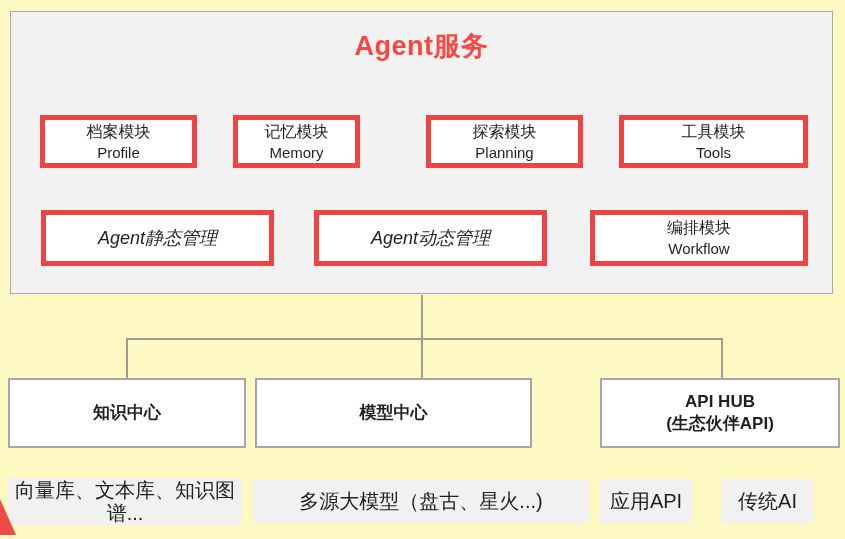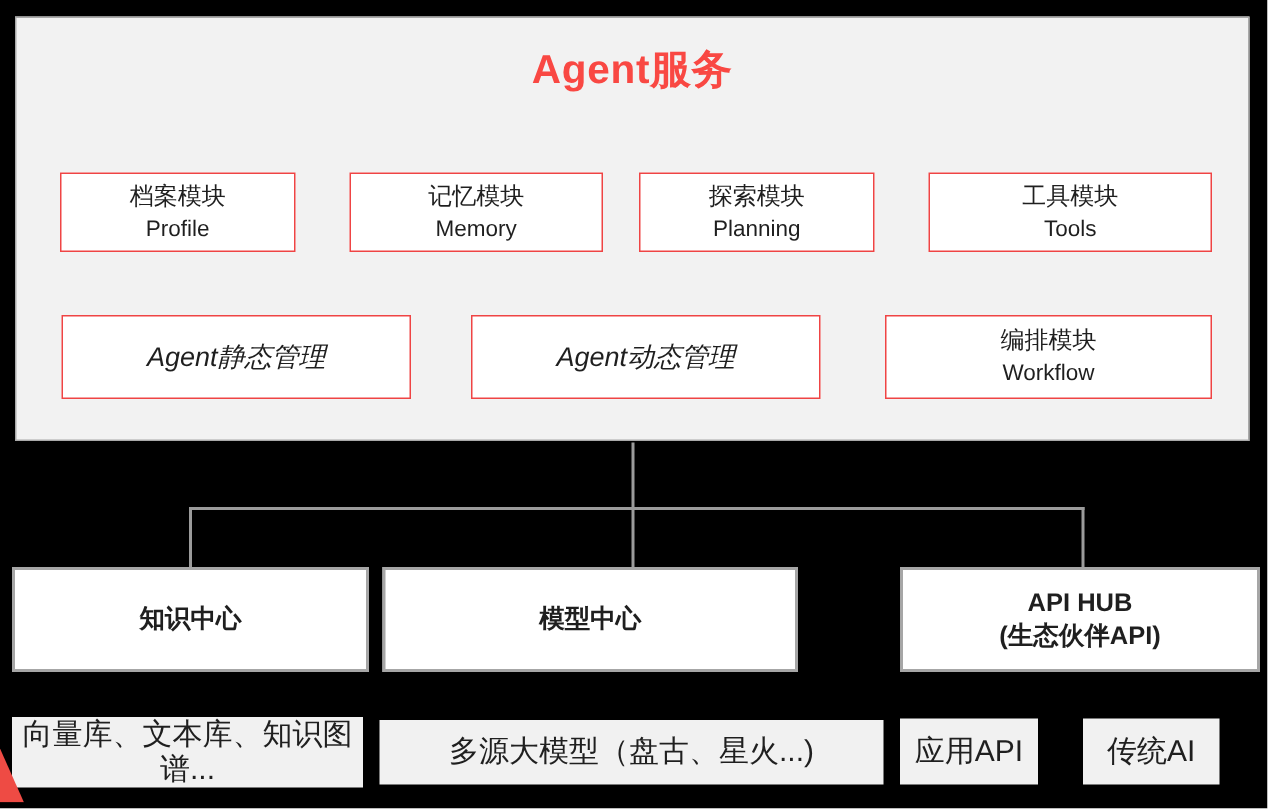--- a/index.html
+++ b/index.html
@@ -1,20 +1,20 @@
 <!DOCTYPE html>
 <html><head>
 <meta charset="utf-8">
 <style>
   html, body { margin: 0; padding: 0; background: #ffffff; }
   #canvas {
     position: relative;
     width: 845px;
     height: 539px;
-    background: #000000;
+    background: #fef9c3;
     font-family: "Liberation Sans", sans-serif;
     color: #1f1f1f;
     overflow: hidden;
   }
   .abs { position: absolute; box-sizing: border-box; }
 
   .outer-panel {
     left: 10px; top: 11px; width: 823px; height: 283px;
     background: #f2f2f2;
     border: 1px solid #a9a9a9;
@@ -23,35 +23,35 @@
     left: 10px; top: 28px; width: 823px;
     text-align: center;
     font-size: 27px;
     font-weight: bold;
     color: #f94843;
     letter-spacing: 0.5px;
   }
 
   .module-box {
     background: #ffffff;
-    border: 1px solid #ef4444;
+    border: 5px solid #ef4444;
     display: flex;
     flex-direction: column;
     align-items: center;
     justify-content: center;
     text-align: center;
     line-height: 21px;
   }
   .module-zh { font-size: 16px; }
   .module-en { font-size: 15px; }
   .module-single { font-size: 18px; font-style: italic; }
 
   .row1 { top: 115px; height: 53px; }
   .b1 { left: 40px;  width: 157px; }
-  .b2 { left: 233px; width: 169px; }
+  .b2 { left: 233px; width: 127px; }
   .b3 { left: 426px; width: 157px; }
   .b4 { left: 619px; width: 189px; }
 
   .row2 { top: 210px; height: 56px; }
   .b5 { left: 41px;  width: 233px; }
   .b6 { left: 314px; width: 233px; }
   .b7 { left: 590px; width: 218px; }
 
   .connector { background: #9b9b9b; }
 

